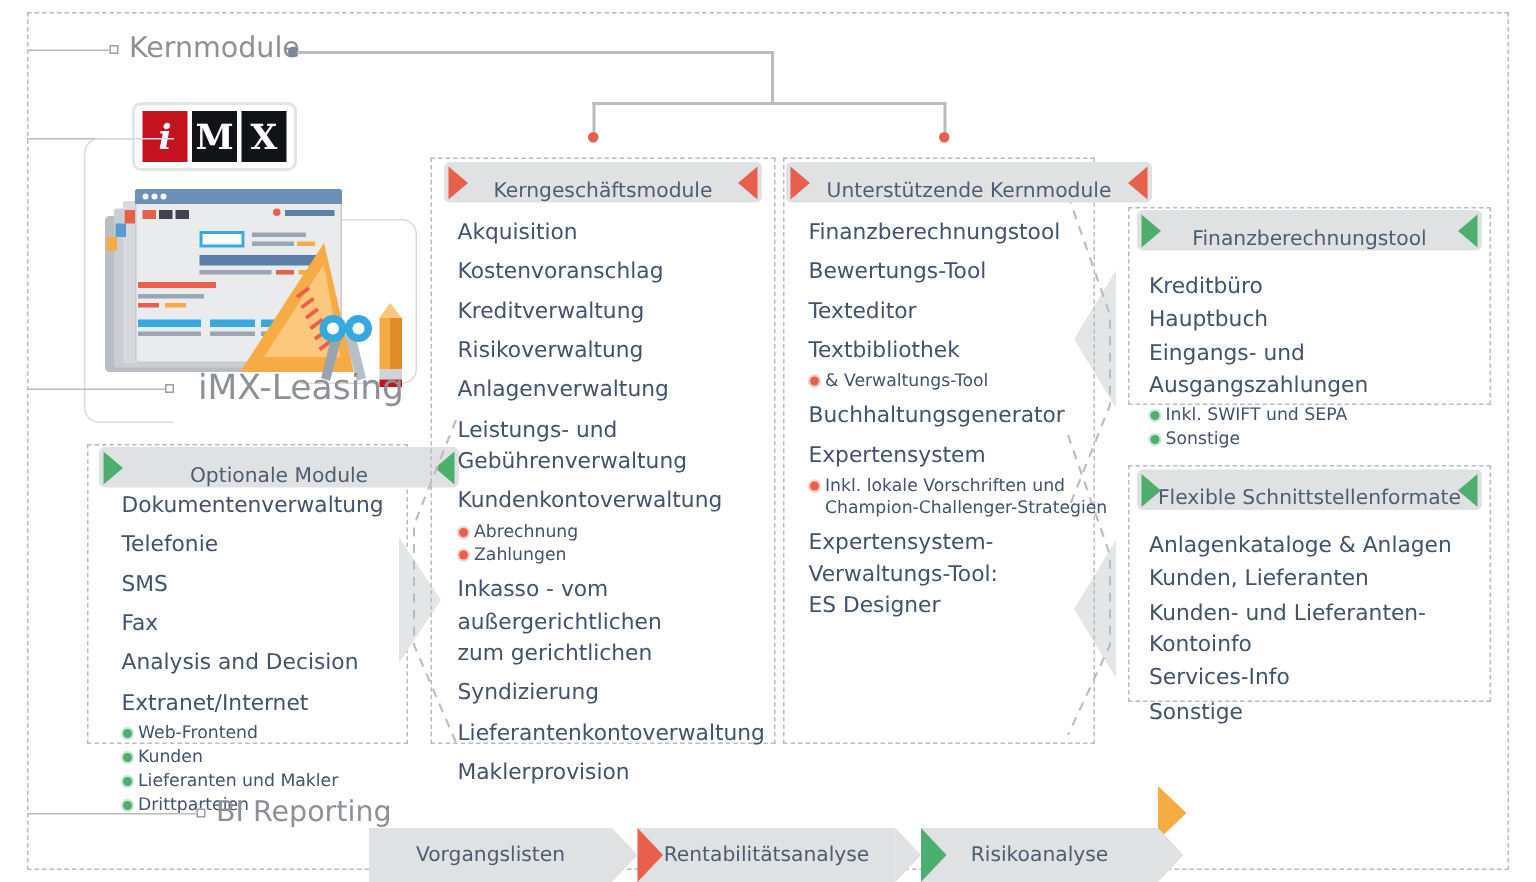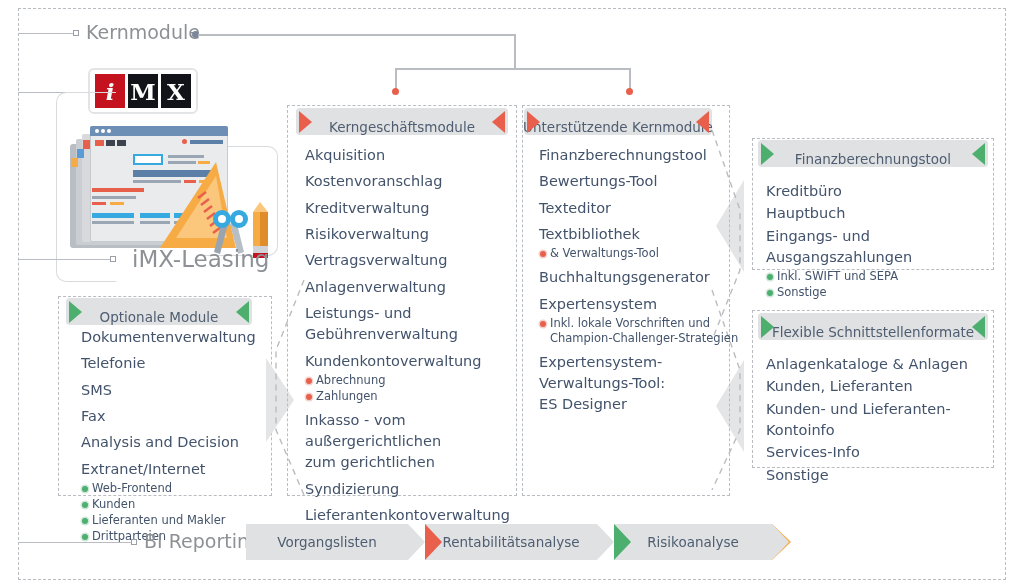--- a/index.html
+++ b/index.html
@@ -127,21 +127,21 @@
   .sub.green::before { background: #4caf6e; box-shadow: 0 0 0 1.5px #cfe7d8; }
   .tight { margin-bottom: 1px; }
 
   
   .big-chev { position: absolute; }
 
   
   .bi-bar { position: absolute; left: 246px; top: 524px; height: 36px; display: flex; }
   .chev-seg {
     position: relative; height: 36px; background: #e0e1e2;
-    display: flex; align-items: center; justify-content: center;
+    display: flex; align-items: center; justify-content: center; margin-top: 28px;
   }
   .chev-seg .lbl { font-size: 13.5px; color: #4e5d71; white-space: nowrap; padding: 0 8px; }
   .chev-notch {
     position: absolute; right: -17px; top: 0; width: 0; height: 0;
     border-top: 18px solid transparent;
     border-bottom: 18px solid transparent;
     border-left: 17px solid #e0e1e2; z-index: 1;
   }
   .chev-tip {
     position: absolute; left: 0; top: 0; width: 0; height: 0;
@@ -253,21 +253,21 @@
     <rect x="10" y="10" width="8" height="34" fill="#e08c2a"></rect>
     <rect x="3" y="44" width="15" height="7" fill="#cfd3d7"></rect>
     <rect x="3" y="51" width="15" height="5" fill="#c4131f"></rect>
   </svg>
 </div>
 <div class="ill-caption">iMX-Leasing</div>
 <div class="leader" style="left:18px; top:259px; width:92px;"></div>
 <div class="leader-dot-sq" style="left:110px; top:256px;"></div>
 
 <div class="group-box" style="left:58px; top:296px; width:214px; height:200px;"></div>
-<div class="banner green" style="left:66px; top:298px; width:186px;">
+<div class="banner green" style="left:66px; top:298px; width:240px;">
   <span class="arrow-r"></span>
   <span class="banner-title">Optionale Module</span>
   <span class="arrow-l"></span>
 </div>
 <div class="items" style="left:81px; top:327px; width:190px;">
   <div class="item">Dokumentenverwaltung</div>
   <div class="item">Telefonie</div>
   <div class="item">SMS</div>
   <div class="item">Fax</div>
   <div class="item">Analysis and Decision</div>
@@ -300,36 +300,35 @@
 <div class="banner" style="left:296px; top:108px; width:212px;">
   <span class="arrow-r"></span>
   <span class="banner-title">Kerngeschäftsmodule</span>
   <span class="arrow-l"></span>
 </div>
 <div class="items" style="left:305px; top:145px; width:215px;">
   <div class="item">Akquisition</div>
   <div class="item">Kostenvoranschlag</div>
   <div class="item">Kreditverwaltung</div>
   <div class="item">Risikoverwaltung</div>
-  <div class="item">Vertragsverwaltung</div>
   <div class="item">Anlagenverwaltung</div>
   <div class="item">Leistungs- und
 Gebührenverwaltung</div>
   <div class="item tight">Kundenkontoverwaltung</div>
   <div class="sub">Abrechnung</div>
   <div class="sub">Zahlungen</div>
   <div class="item" style="margin-top:6px;">Inkasso - vom außergerichtlichen
 zum gerichtlichen</div>
   <div class="item">Syndizierung</div>
   <div class="item">Lieferantenkontoverwaltung</div>
   <div class="item">Maklerprovision</div>
 </div>
 
 <div class="group-box" style="left:522px; top:105px; width:208px; height:391px;"></div>
-<div class="banner" style="left:524px; top:108px; width:188px;">
+<div class="banner" style="left:524px; top:108px; width:244px;">
   <span class="arrow-r"></span>
   <span class="banner-title">Unterstützende Kernmodule</span>
   <span class="arrow-l"></span>
 </div>
 <div class="items" style="left:539px; top:145px; width:200px;">
   <div class="item">Finanzberechnungstool</div>
   <div class="item">Bewertungs-Tool</div>
   <div class="item">Texteditor</div>
   <div class="item tight">Textbibliothek</div>
   <div class="sub">&amp; Verwaltungs-Tool</div>

